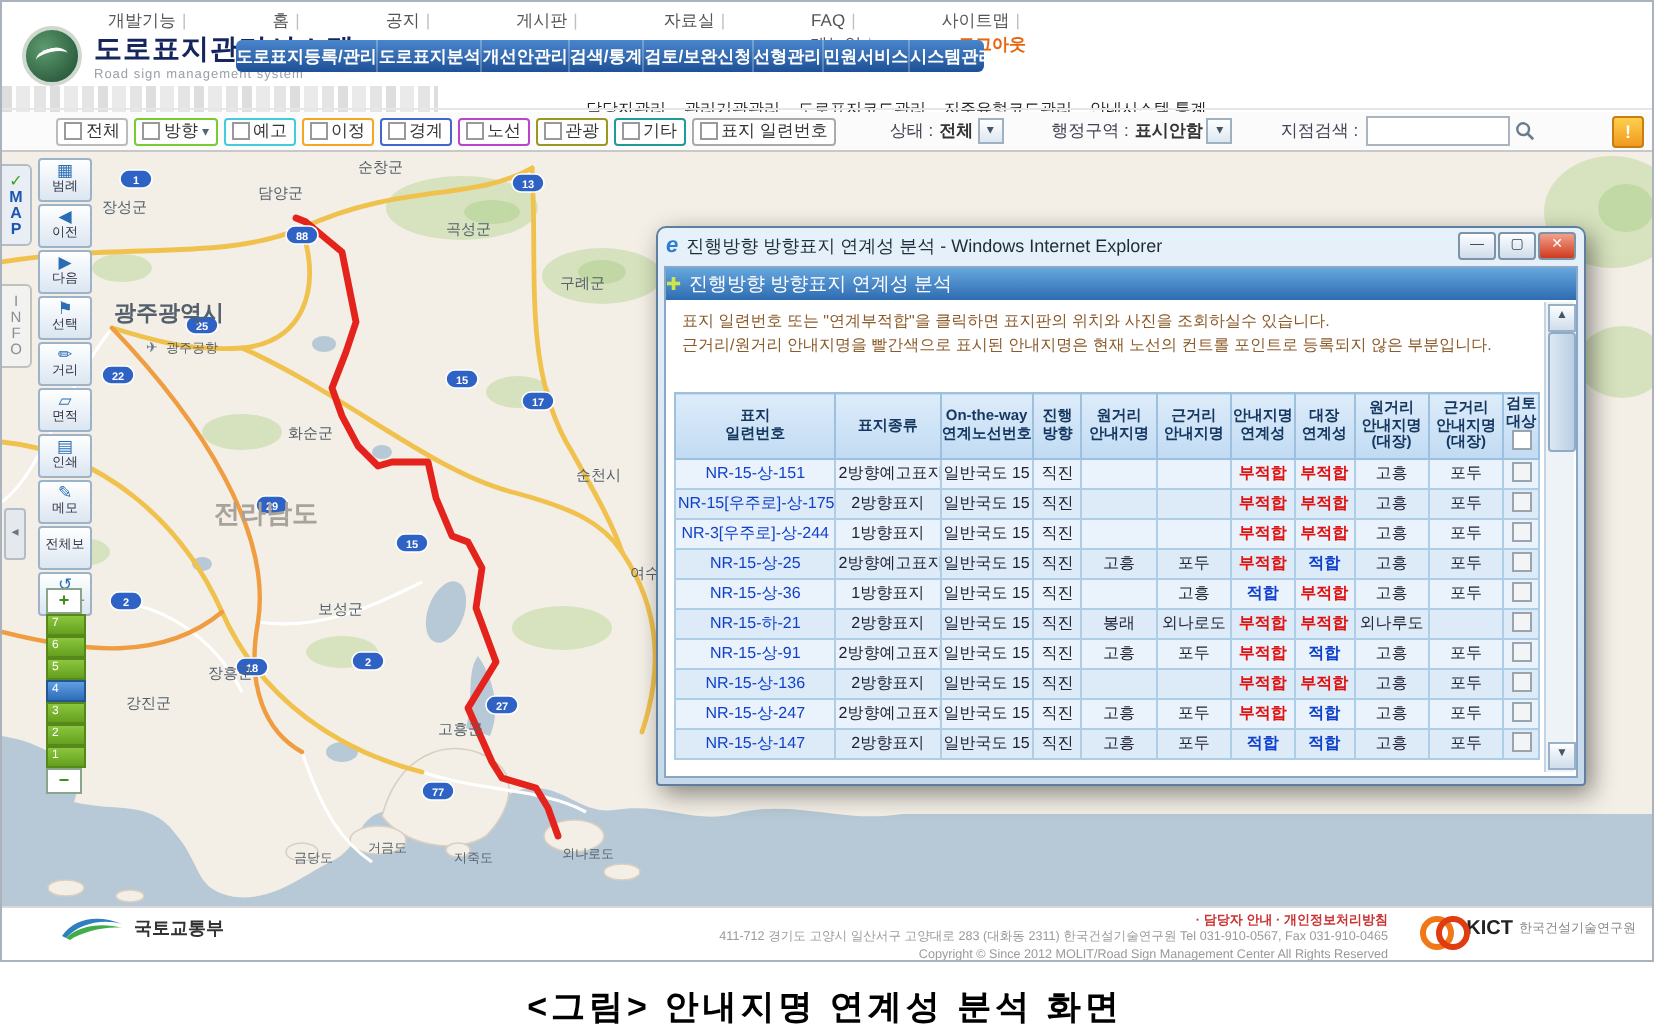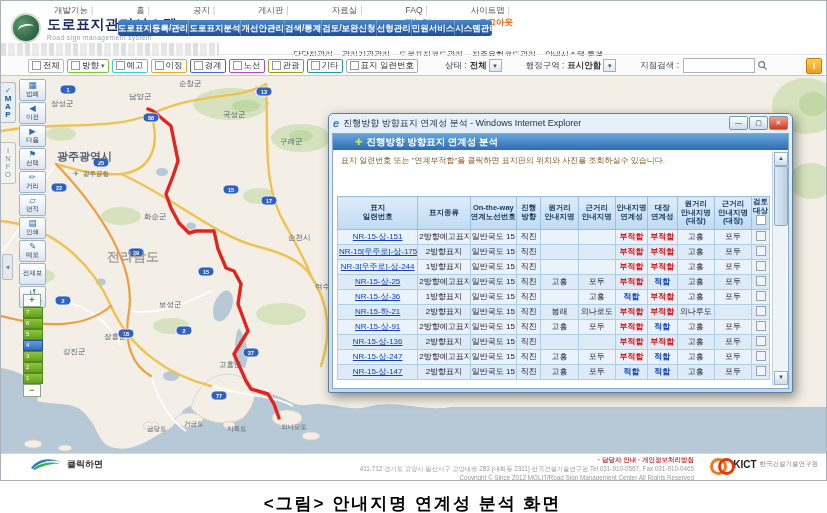--- a/index.html
+++ b/index.html
@@ -55,29 +55,29 @@
   .zbar.cur{background:linear-gradient(#5f9fe0,#2f6cb8);border-color:#24568f;}
   
   .popup{position:absolute;left:327px;top:37px;width:463px;height:278px;background:linear-gradient(#e7f1fa,#c6d9ea);border:1px solid #5f7f9f;border-radius:5px 5px 2px 2px;box-shadow:3px 4px 12px rgba(0,0,0,.45);}
   .ptitle{height:18px;display:flex;align-items:center;padding:0 4px;font-size:9px;color:#1c2c3a;}
   .ieicon{color:#2d7dd2;font-weight:bold;font-style:italic;font-size:11px;margin-right:4px;}
   .ptext{flex:1;white-space:nowrap;overflow:hidden;}
   .pbtns{display:flex;gap:1px;}
   .wbtn{width:17px;height:12px;border:1px solid #7d93a8;border-radius:2px;background:linear-gradient(#fdfeff,#cfdcea);font-size:7px;line-height:11px;text-align:center;color:#345;cursor:pointer;}
   .wbtn.close{background:linear-gradient(#f2a089,#cf3a1f);color:#fff;font-weight:bold;}
   .pclient{position:absolute;left:3px;right:3px;top:19px;bottom:3px;background:#fff;border:1px solid #8aa8c5;overflow:hidden;}
-  .phead{height:16px;background:linear-gradient(#66a6dd,#2e6cb2);color:#fff;font-weight:bold;font-size:9.5px;line-height:16px;padding-left:22px;}
+  .phead{height:16px;background:linear-gradient(#66a6dd,#2e6cb2);color:#fff;font-weight:normal;font-size:9.5px;line-height:16px;padding-left:0;}
   .phead .dia{color:#cde54a;margin-right:4px;font-size:9px;}
   .pdesc{padding:5px 8px 3px;font-size:8px;color:#8a5a28;line-height:1.55;}
   .ptablewrap{position:absolute;left:4px;right:18px;top:62px;bottom:3px;overflow:hidden;}
   table.ptab{width:100%;border-collapse:collapse;table-layout:fixed;font-size:8px;}
   .ptab th{background:linear-gradient(#ddecfa,#c1dbf3);color:#14365f;border:1px solid #9cc0de;padding:1px 0;font-size:7.5px;font-weight:bold;white-space:pre-line;line-height:1.15;}
   .ptab td{border:1px solid #aecde6;text-align:center;padding:1px 1px;background:#eaf3fb;color:#223;height:10px;white-space:nowrap;overflow:hidden;}
   .ptab tr:nth-child(even) td{background:#dcebf7;}
-  .sn{color:#1141cc;text-decoration:underline;cursor:pointer;}
+  .sn{color:#1141cc;cursor:pointer;}
   .bad{color:#e01212;font-weight:bold;cursor:pointer;}
   .good{color:#1141cc;font-weight:bold;cursor:pointer;text-align:right;}
   .rcb,.hcb{display:inline-block;width:8px;height:8px;border:1px solid #9aa4ad;background:#f2f4f6;cursor:pointer;}
   .hcb{background:#fff;}
   .pscroll{position:absolute;right:1px;top:17px;bottom:2px;width:14px;background:#eef3f8;border-left:1px solid #c5d4e2;}
   .sarrow{position:absolute;left:1px;width:12px;height:12px;background:linear-gradient(#fdfeff,#cfdcea);border:1px solid #9ab0c6;font-size:6px;text-align:center;line-height:11px;color:#456;cursor:pointer;}
   .sthumb{position:absolute;left:1px;top:15px;width:12px;height:58px;background:linear-gradient(90deg,#dce8f3,#b9cfe3);border:1px solid #92abc4;border-radius:2px;cursor:pointer;}
   
   .footer{position:absolute;left:0;right:0;bottom:0;height:26px;background:#fff;border-top:1px solid #d8d8d8;}
   .ministry{position:absolute;left:28px;top:3px;display:flex;align-items:center;}
@@ -338,20 +338,21 @@
           <span class="pbtns">
             <span class="wbtn">—</span>
             <span class="wbtn">▢</span>
             <span class="wbtn close">✕</span>
           </span>
         </div>
         <div class="pclient">
           <div class="phead"><span class="dia">✚</span><span>진행방향 방향표지 연계성 분석</span></div>
           <div class="pdesc">
             <div>표지 일련번호 또는 "연계부적합"을 클릭하면 표지판의 위치와 사진을 조회하실수 있습니다.</div>
+            <div>근거리/원거리 안내지명을 빨간색으로 표시된 안내지명은 현재 노선의 컨트롤 포인트로 등록되지 않은 부분입니다.</div>
           </div>
           <div class="ptablewrap">
             <table class="ptab" id="ptable">
                 <colgroup>
                   <col style="width: 18.5745%;">
                   <col style="width: 12.095%;">
                   <col style="width: 10.7991%;">
                   <col style="width: 5.61555%;">
                   <col style="width: 8.63931%;">
                   <col style="width: 8.63931%;">
@@ -530,21 +531,21 @@
         </div>
       </div>
     </div>
 
     <div class="footer">
       <div class="ministry">
         <svg class="minlogo" viewBox="0 0 34 14">
           <path d="M2,11 C8,2 20,0 32,5 C22,2 10,5 4,12 Z" fill="#2e7fc2"></path>
           <path d="M4,12 C10,6 22,4 32,7 C24,6 12,9 6,13 Z" fill="#3fae49"></path>
         </svg>
-        <span class="mintext">클릭하면</span>
+        <span class="mintext">국토교통부</span>
       </div>
       <div class="addr">
         <div class="flinks" id="footerlinks"> · <span>담당자 안내</span> · <span>개인정보처리방침</span></div>
         <div class="a1">411-712 경기도 고양시 일산서구 고양대로 283 (대화동 2311) 한국건설기술연구원 Tel 031-910-0567, Fax 031-910-0465</div>
         <div class="a2">Copyright © Since 2012 MOLIT/Road Sign Management Center All Rights Reserved</div>
       </div>
       <div class="kict">
         <span class="kictmark">
             <i></i>
             <i></i>

